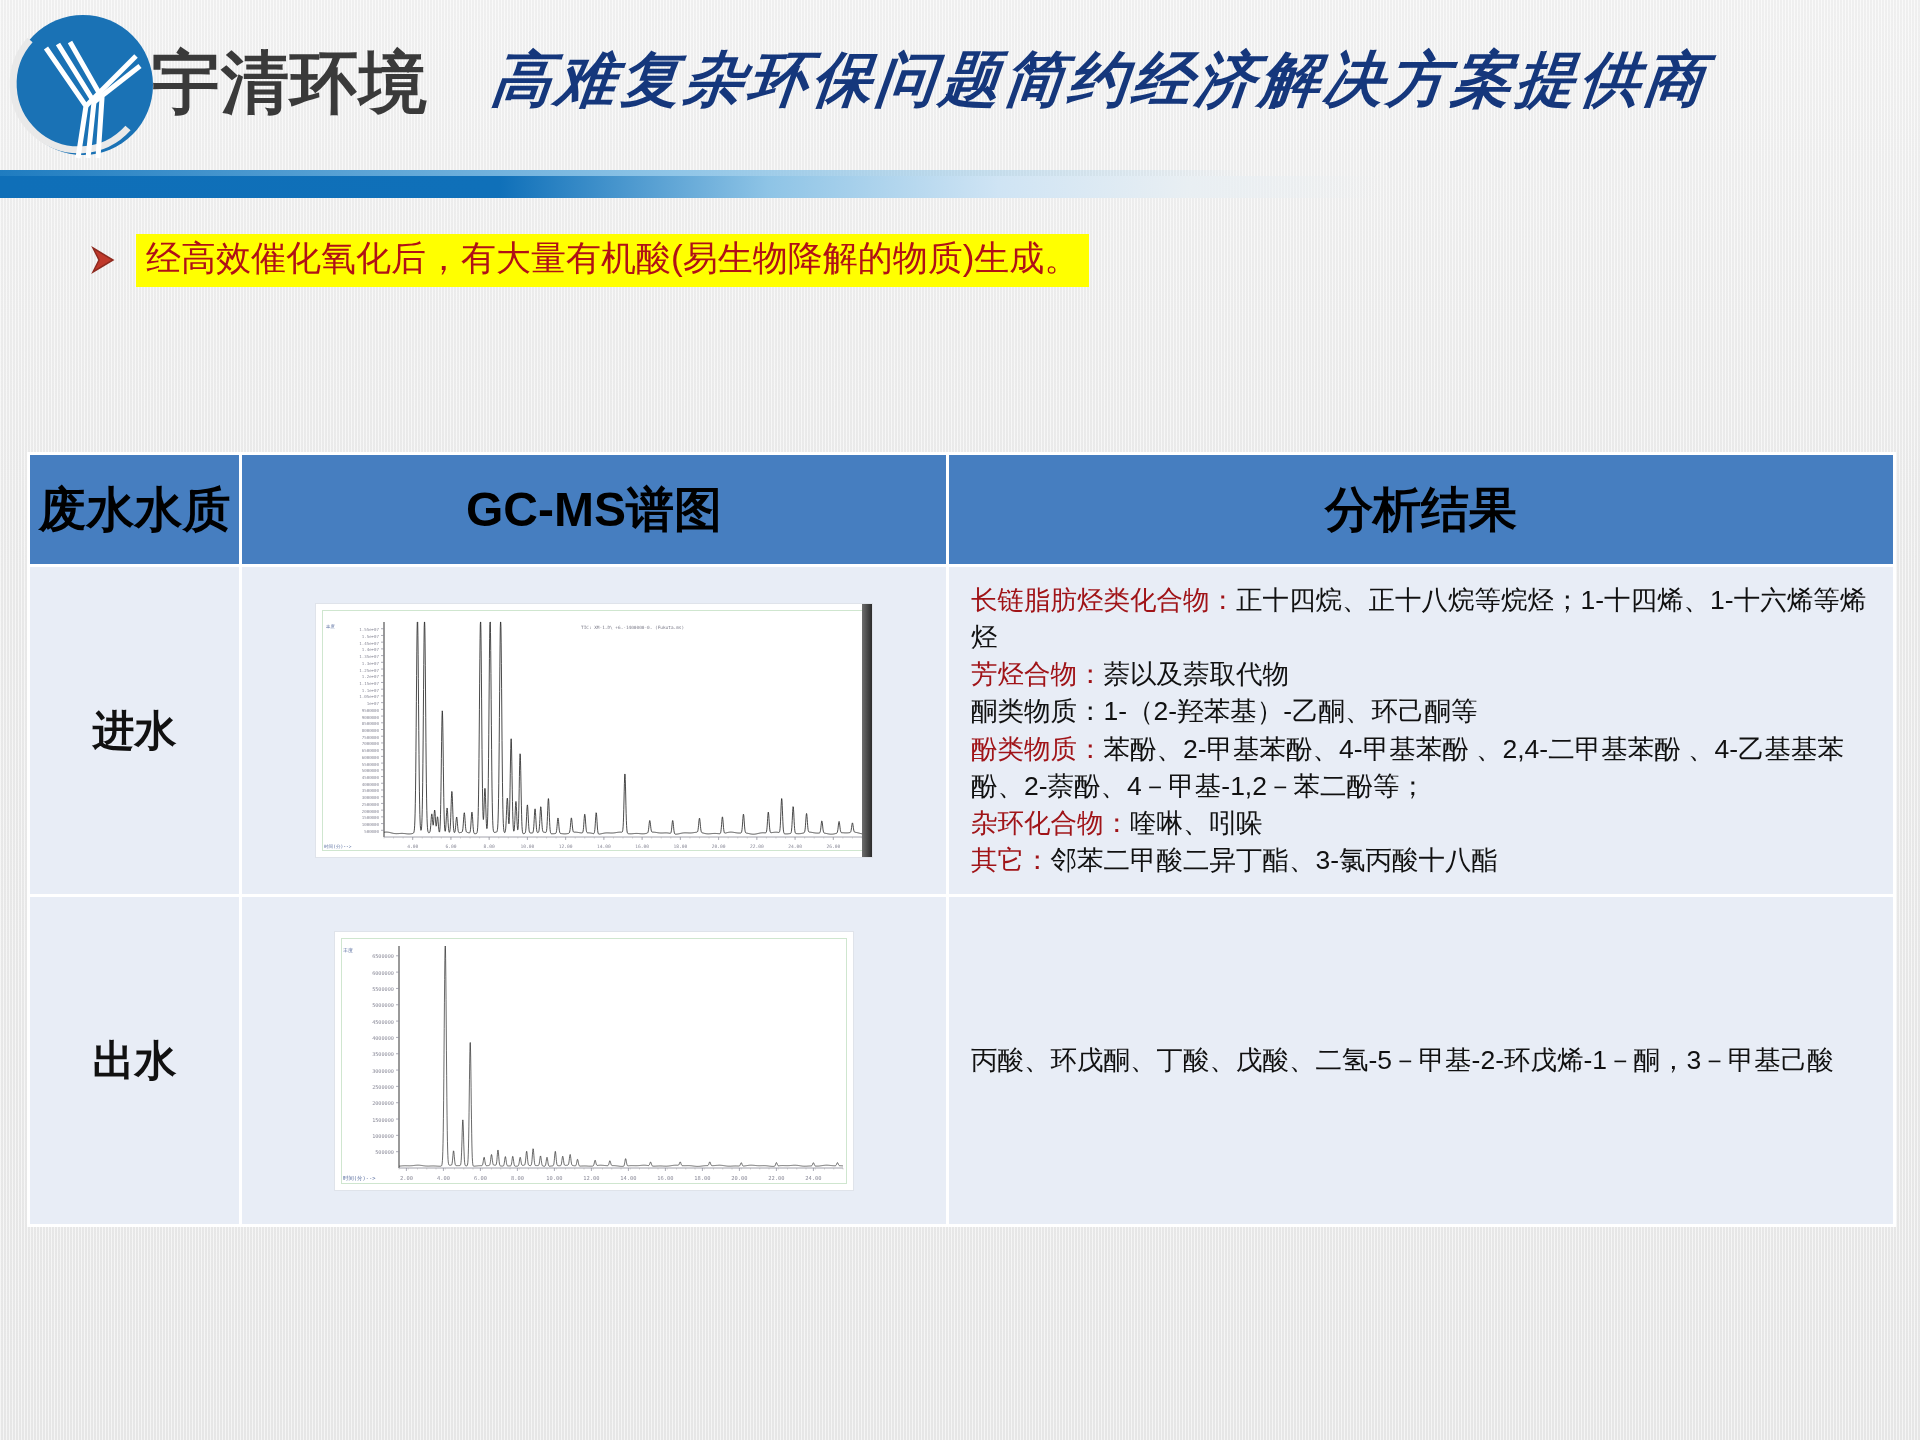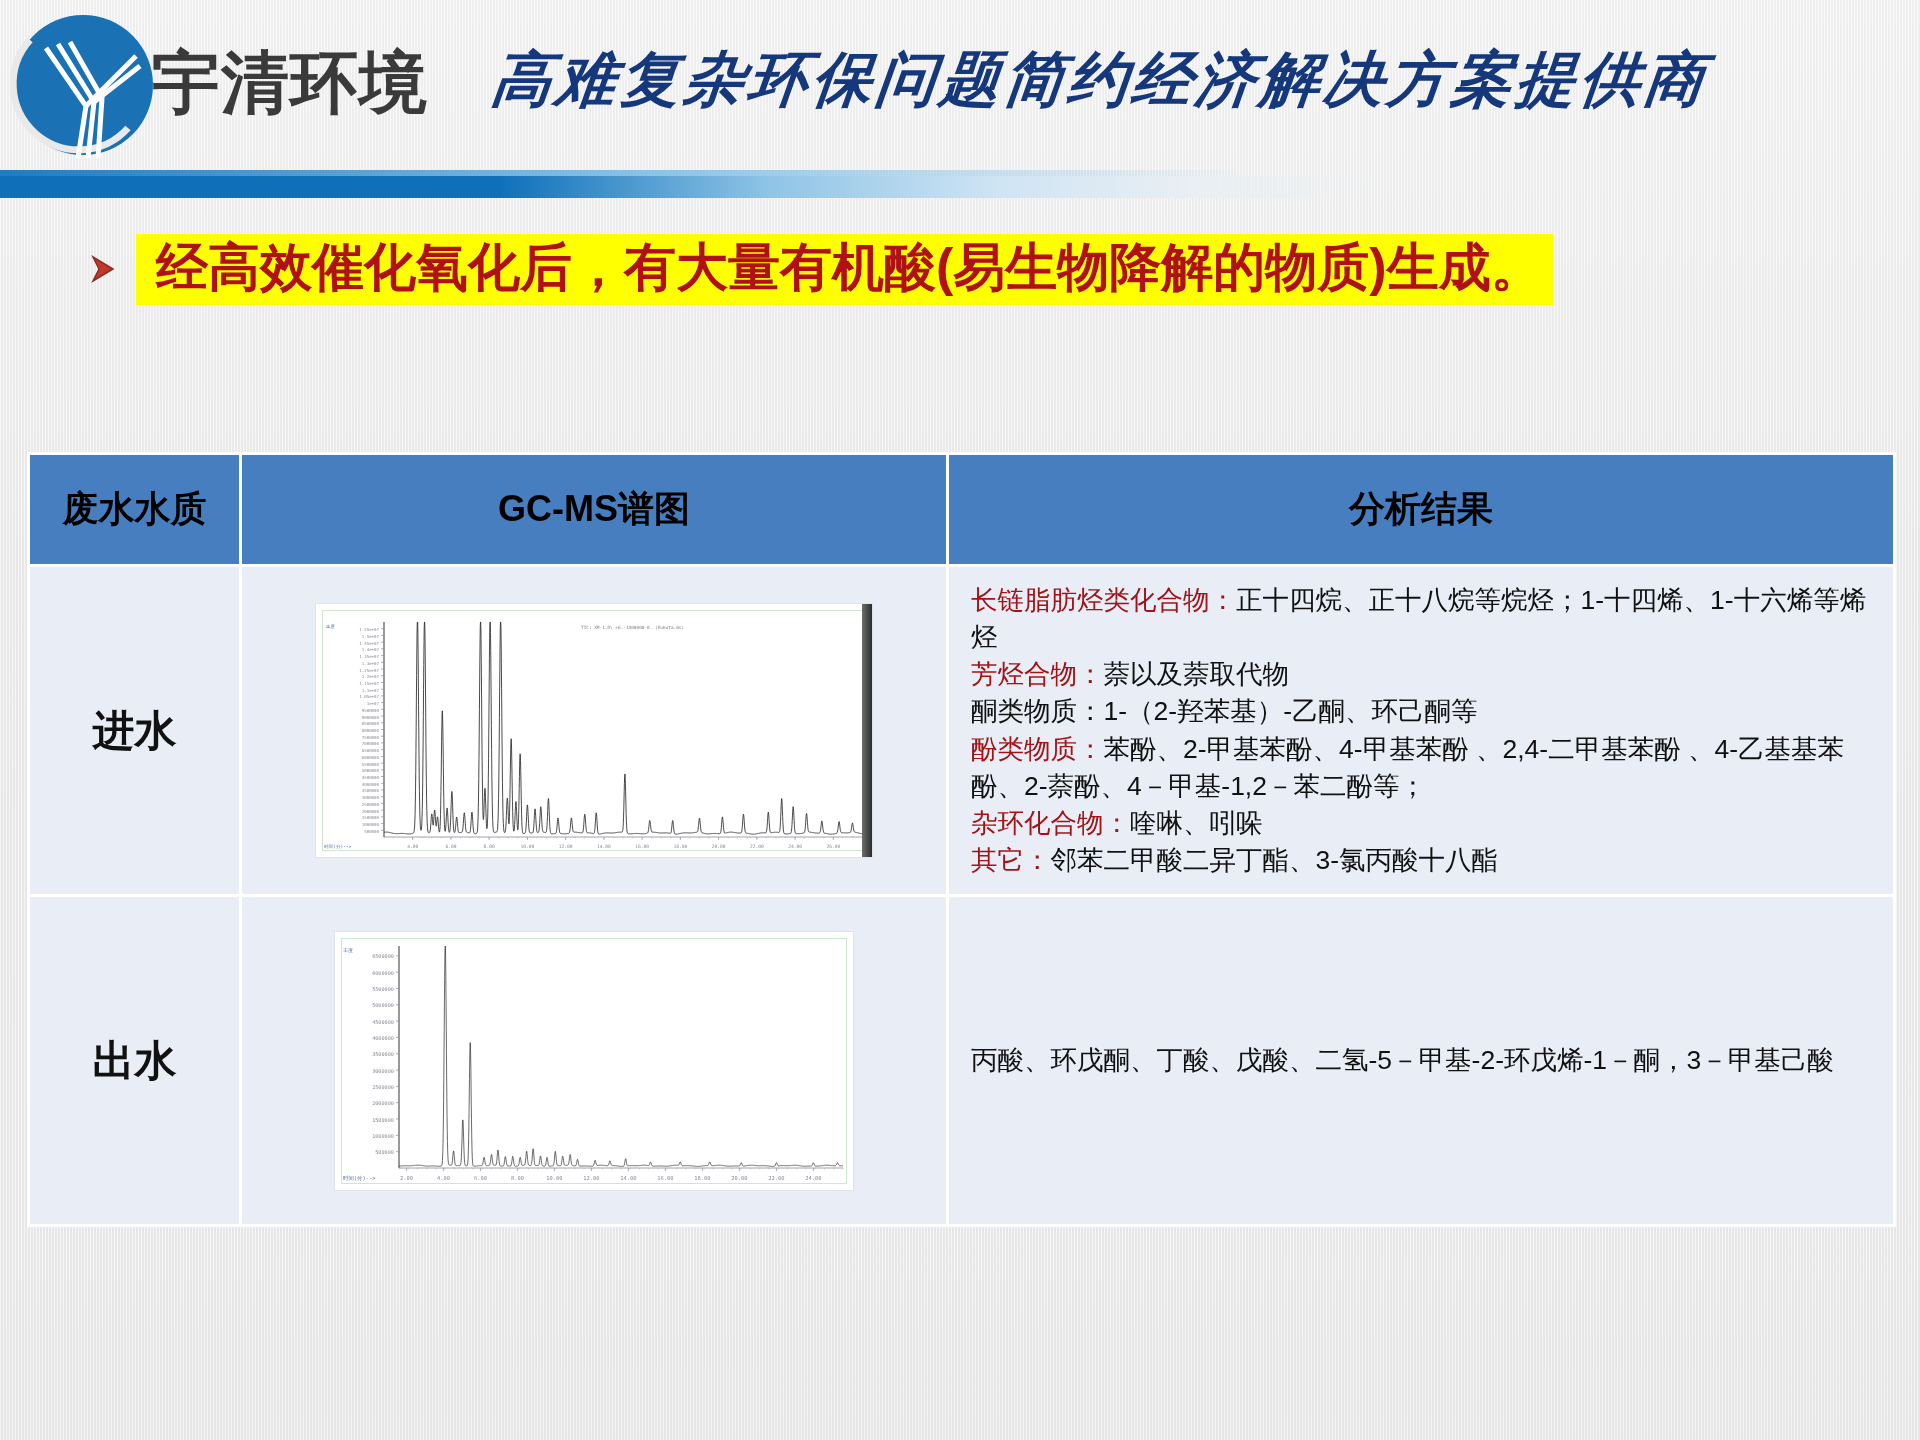--- a/index.html
+++ b/index.html
@@ -52,22 +52,22 @@
   #bullet-row {
     position: absolute; left: 86px; top: 234px;
     display: flex; align-items: center;
   }
   #bullet-arrow {
     width: 34px; height: 34px; margin-right: 16px; flex: 0 0 auto;
   }
   #bullet-text {
     background: #ffff00;
     color: #b01116;
-    font-size: 52px; font-weight: 700;
-    padding: 6px 10px 10px 20px;
+    font-size: 35px; font-weight: 400;
+    padding: 6px 10px 10px 10px;
     line-height: 1.05;
     white-space: nowrap;
   }
   
   #section-title {
     position: absolute; left: 0; top: 350px; width: 1920px;
     text-align: center;
     font-size: 45px; font-weight: 700;
     color: #17285e;
     white-space: nowrap;
@@ -81,21 +81,21 @@
     table-layout: fixed;
   }
   #tbl th, #tbl td {
     border: 3px solid #ffffff;
     vertical-align: middle;
   }
   #tbl thead th {
     background: #467ec0;
     color: #000000;
     height: 112px;
-    font-size: 36px; font-weight: 700;
+    font-size: 48px; font-weight: 700;
     text-align: center;
   }
   #tbl tbody td { background: #e8edf6; }
   .col-a { width: 212px; }
   .col-b { width: 707px; }
   .col-c { width: 947px; }
   .rowlabel {
     text-align: center;
     font-size: 42px; font-weight: 700; color: #111; margin-left: 28px;
   }

